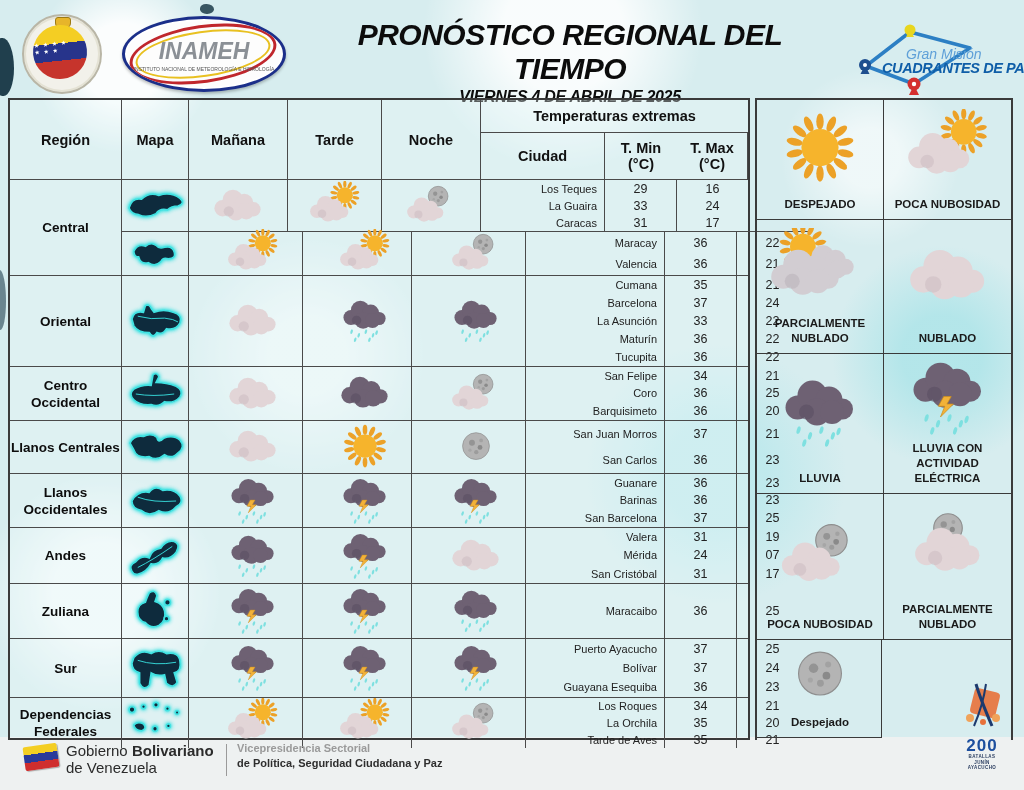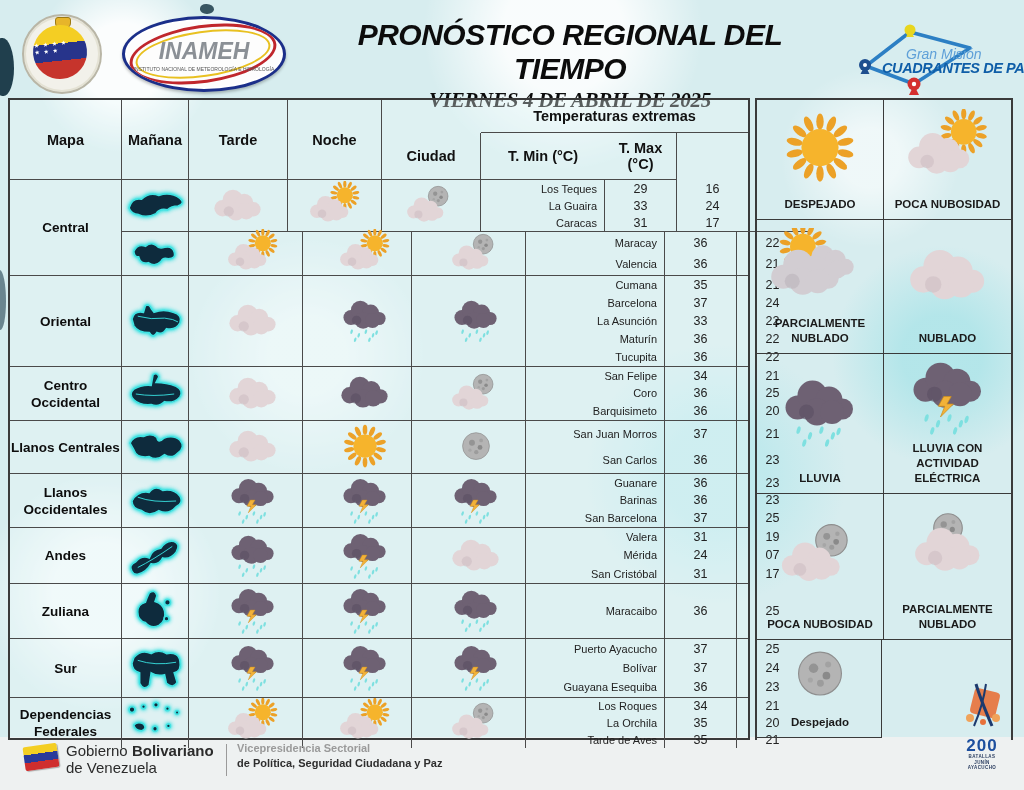--- a/index.html
+++ b/index.html
@@ -13,21 +13,21 @@
       radial-gradient(circle at 70% 60%, rgba(186,232,236,.8) 0 50px, rgba(186,232,236,0) 130px),
       radial-gradient(circle at 10% 75%, rgba(255,255,255,.7) 0 50px, rgba(255,255,255,0) 120px),
       radial-gradient(circle at 92% 45%, rgba(176,229,233,.9) 0 40px, rgba(176,229,233,0) 110px),
       #d7edef;}
   .bottom-strip{position:absolute;left:0;top:737px;width:1024px;height:53px;background:#eef1f1;}
   .bg-blob{position:absolute;background:#10303f;border-radius:45% 55% 50% 50%;opacity:.92;}
 
   
   .hdr-title{position:absolute;left:300px;top:18px;width:540px;text-align:center;color:#0c0c0c;}
   .hdr-title h1{margin:0;font-size:30px;line-height:34px;font-weight:bold;font-style:italic;letter-spacing:-.5px;}
-  .hdr-title h2{margin:2px 0 0;font-size:21px;font-weight:bold;font-style:italic;letter-spacing:-.3px;font-family:Liberation Serif, serif;}
+  .hdr-title h2{margin:2px 0 0;font-size:16px;font-weight:bold;font-style:italic;letter-spacing:-.3px;}
   .seal{position:absolute;left:22px;top:14px;width:76px;height:76px;border-radius:50%;
     background:#f2f1ea;border:2px solid #b9b6a6;box-shadow:0 0 0 2px #e4e2d4 inset;}
   .seal .flag-circle{position:absolute;left:9px;top:9px;width:54px;height:54px;border-radius:50%;overflow:hidden;
     background:linear-gradient(to bottom,#f4ce23 0 34%,#27348b 34% 66%,#c6342c 66% 100%);transform:rotate(-6deg);}
   .seal .stars{position:absolute;left:10px;top:24px;width:36px;font-size:6px;color:#fff;letter-spacing:1px;transform:rotate(-6deg);}
   .seal .crest{position:absolute;left:31px;top:1px;width:14px;height:10px;background:#e7b52a;border-radius:3px 3px 6px 6px;border:1px solid #9c7a14;}
   .inameh{position:absolute;left:122px;top:16px;width:158px;height:70px;background:#fdfdfd;border-radius:50%;
     border:3px solid #1b2f8a;box-shadow:0 0 0 2px #fff inset, 0 2px 3px rgba(0,0,0,.25);overflow:hidden;}
   .inameh .ring-red{position:absolute;left:4px;top:6px;width:142px;height:52px;border-radius:50%;border:3px solid #c0272d;transform:rotate(-8deg);}
   .inameh .ring-yellow{position:absolute;left:10px;top:12px;width:132px;height:42px;border-radius:50%;border:2px solid #e8c020;transform:rotate(-8deg);}
@@ -135,20 +135,21 @@
           <path d="M62,67 l5,10 h-10 z" fill="#d42f2f"></path>
           <circle cx="62" cy="66" r="2.2" fill="#fff"></circle>
         </g>
     </svg>
     <div class="t1">Gran Misión</div>
     <div class="t2">CUADRANTES DE PAZ</div>
   </div>
 
   <div class="ftable">
     <div class="thead">
+      <div class="th span2">Región</div>
       <div class="th span2">Mapa</div>
       <div class="th span2">Mañana</div>
       <div class="th span2">Tarde</div>
       <div class="th span2">Noche</div>
       <div class="th temps">Temperaturas extremas</div>
       <div class="th">Ciudad</div>
       <div class="th last" style="padding:0 10px;">T. Min (°C)</div>
       <div class="th" style="padding:0 10px;">T. Max (°C)</div>
     </div>
     <div class="tbody" id="tbody">

